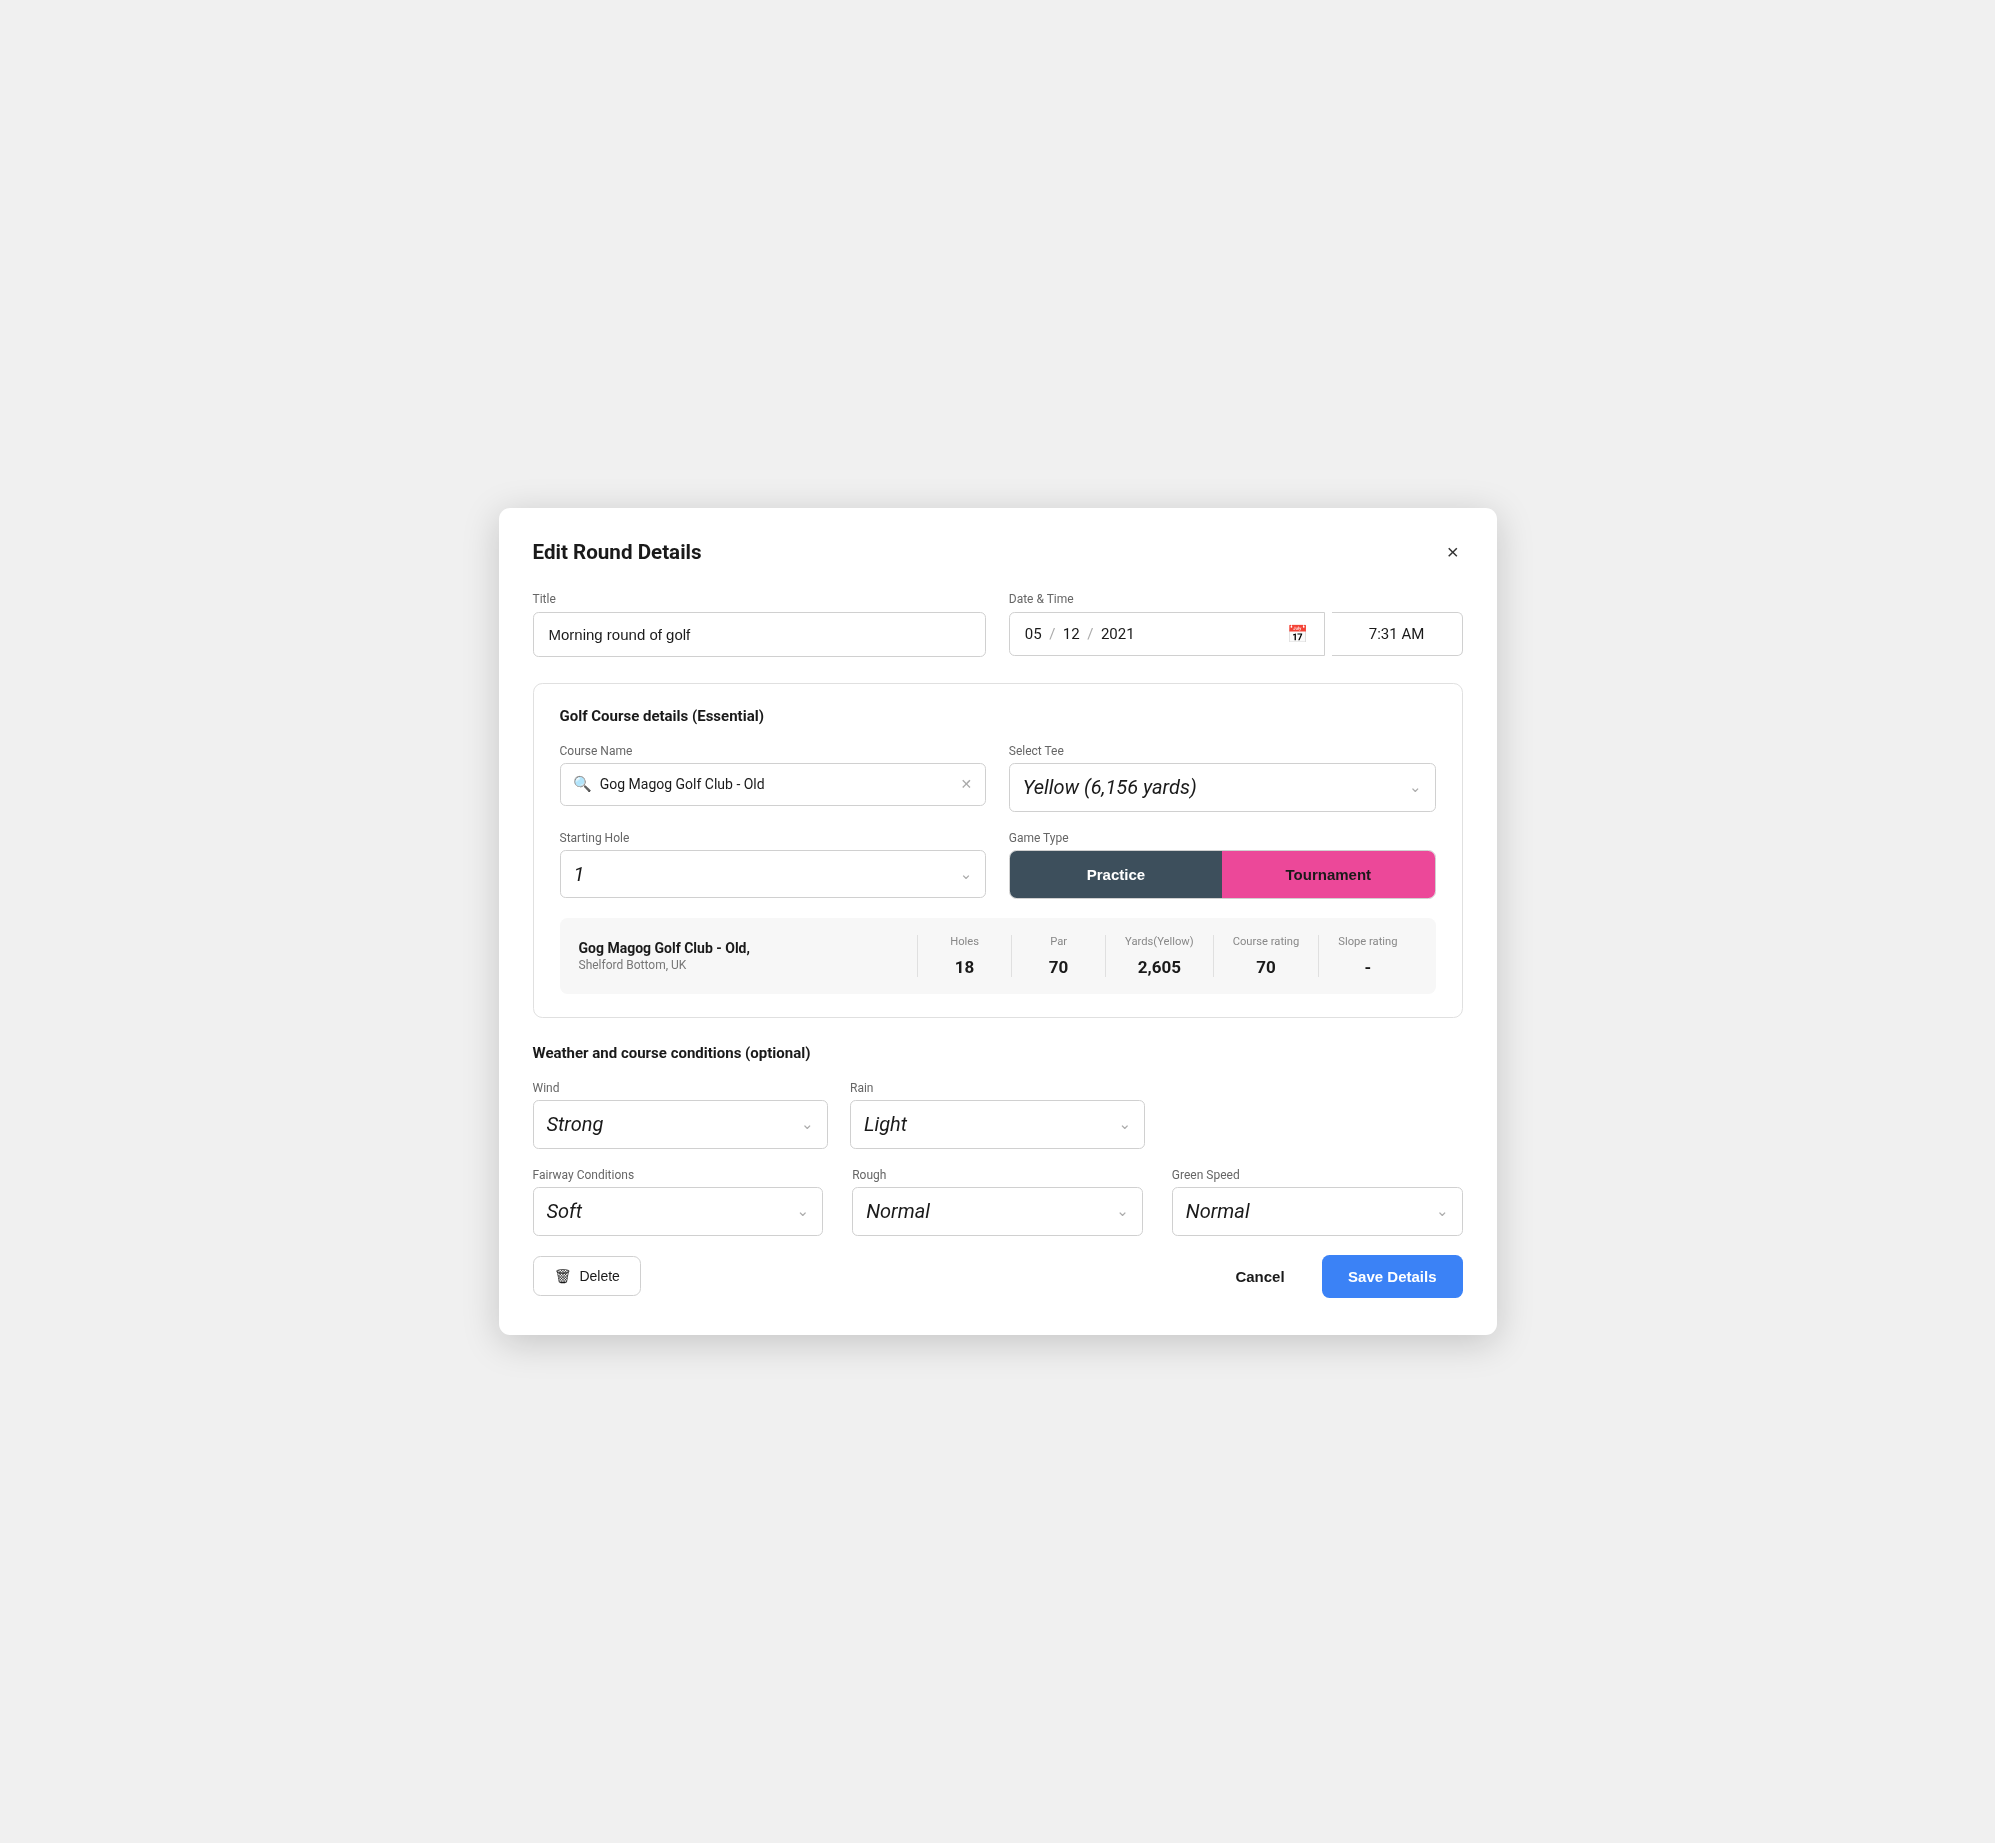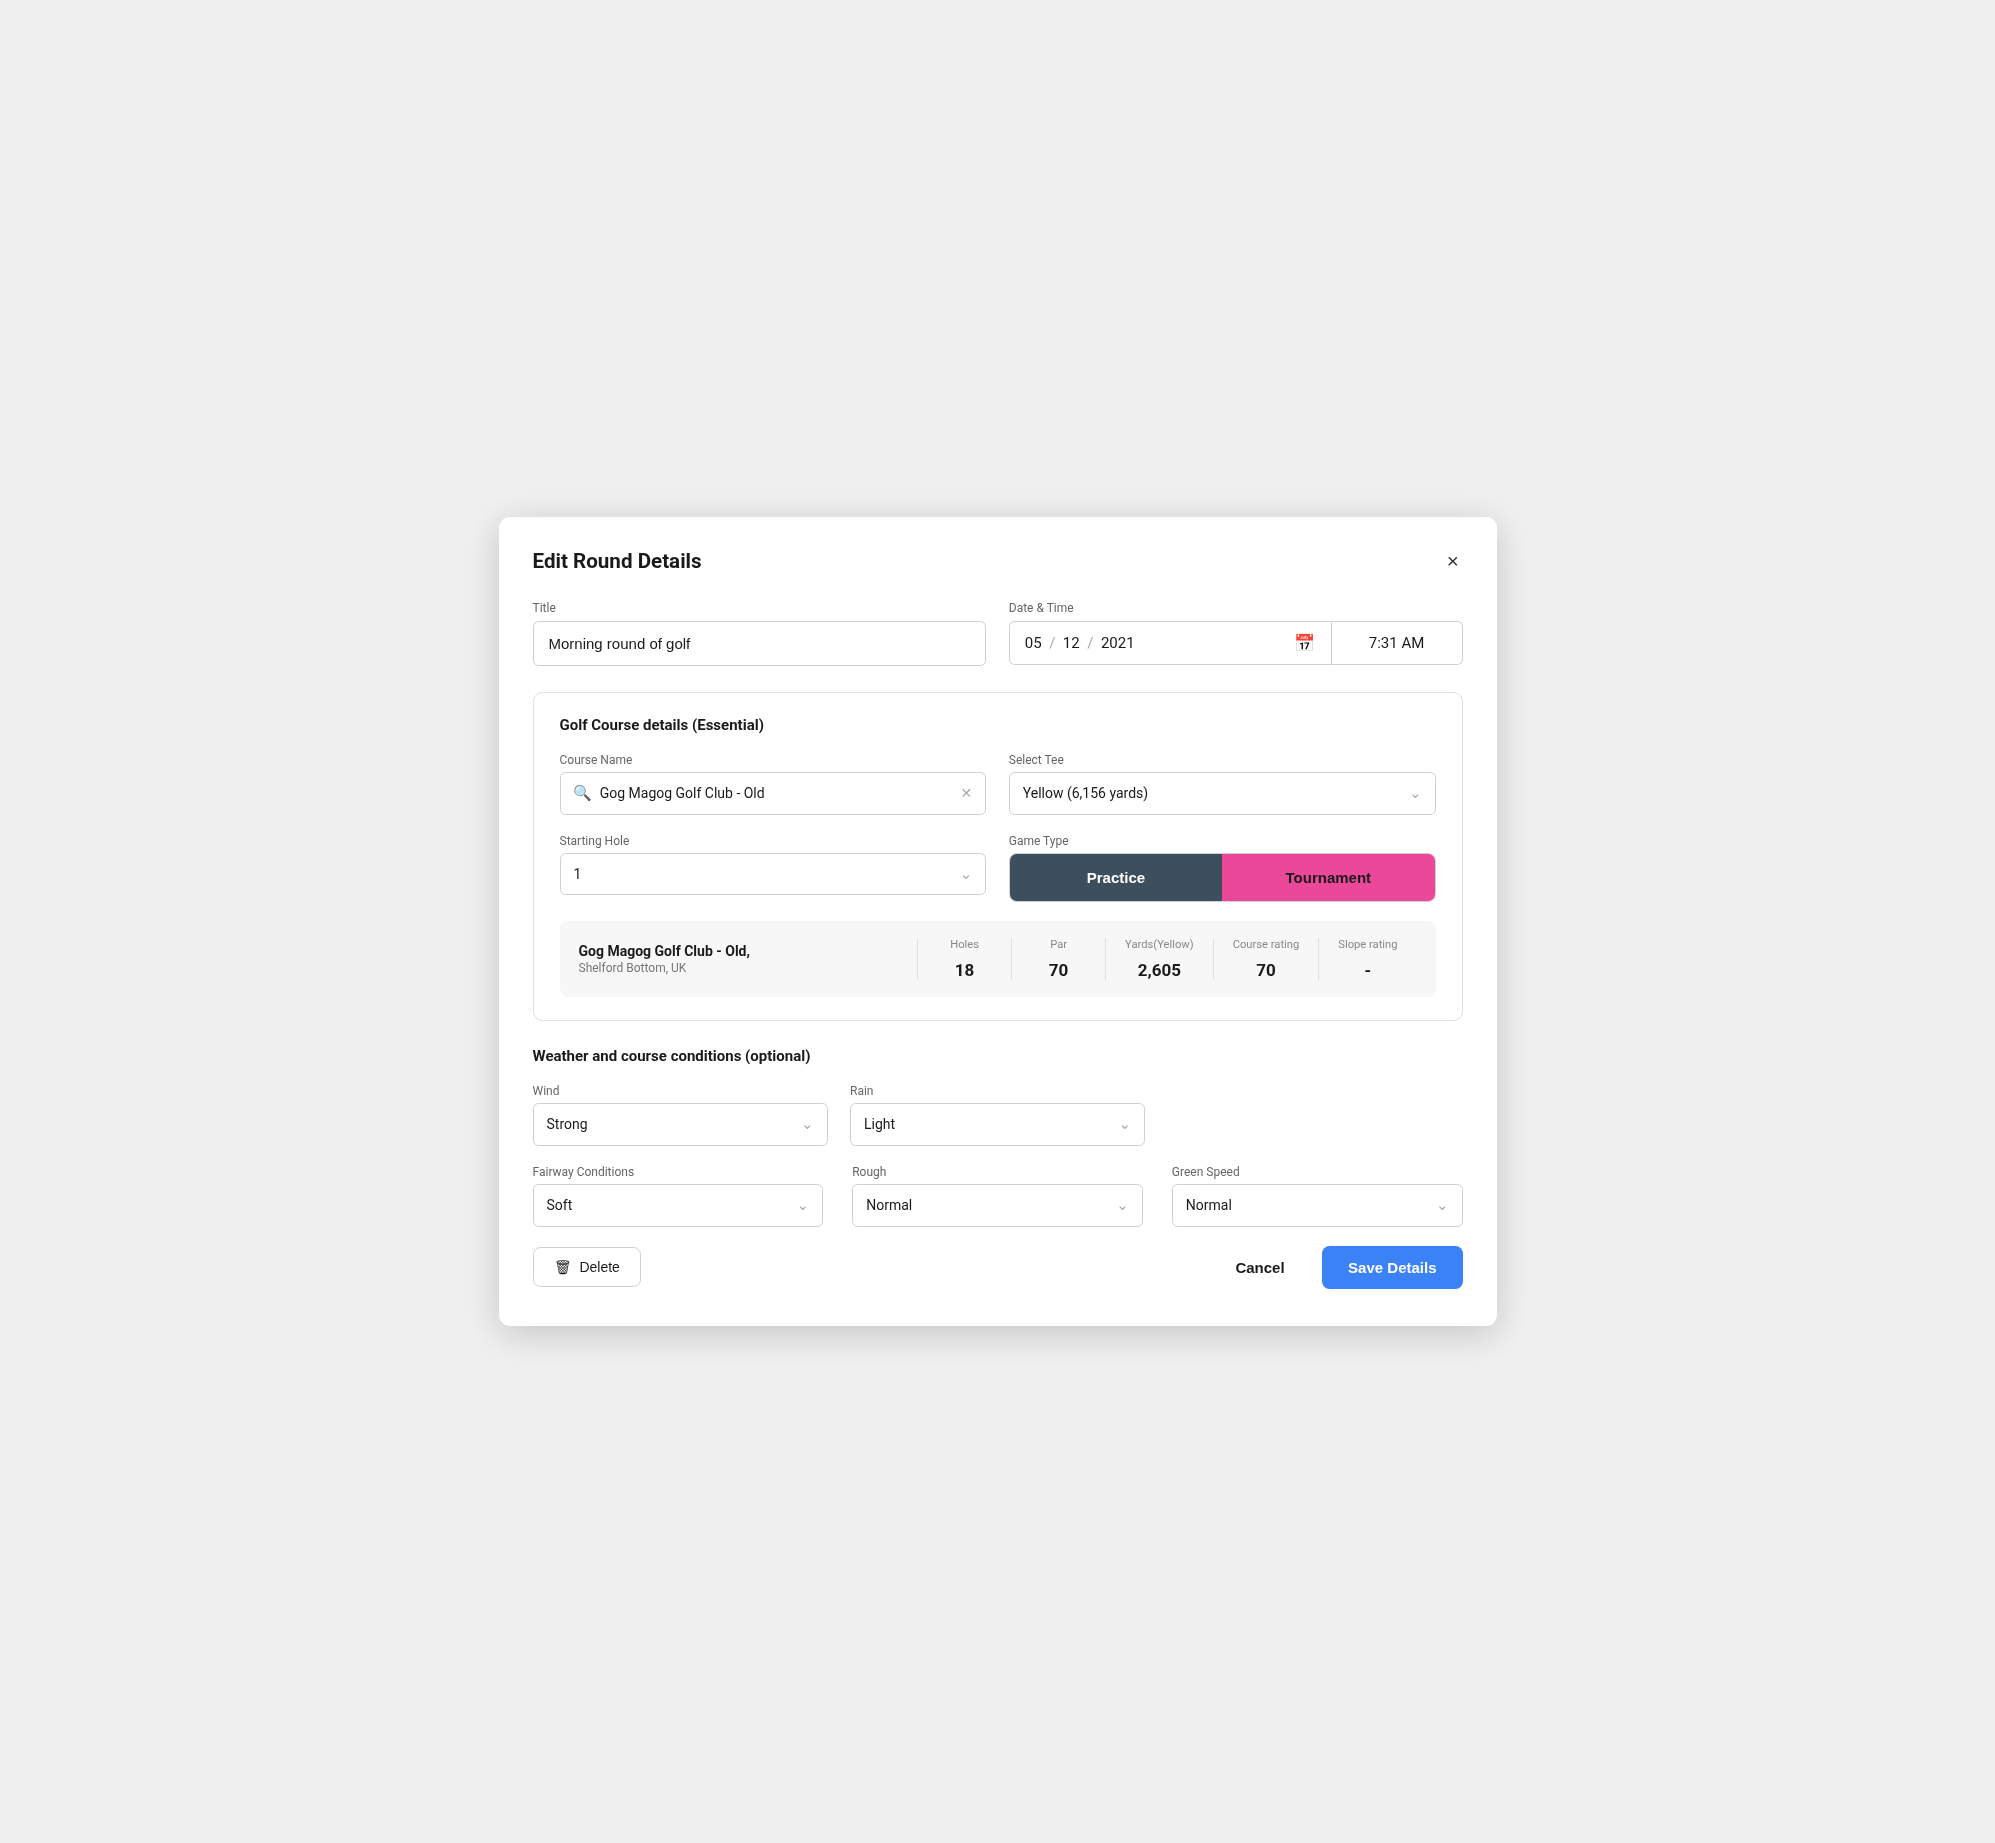--- a/index.html
+++ b/index.html
@@ -61,21 +61,21 @@
       border: 1.4px solid #d0d0d0;
       border-radius: 5.6px;
       padding: 13px 15px;
       font-size: 15px;
       color: #1a1a1a;
       outline: none;
       width: 100%;
     }
     .datetime-row {
       display: flex;
-      gap: 0;
+      gap: 7px;
     }
     .date-input-wrap {
       display: flex;
       align-items: center;
       border: 1.4px solid #d0d0d0;
       border-radius: 5.6px 0 0 5.6px;
       padding: 11.2px 15px;
       font-size: 15px;
       color: #1a1a1a;
       flex: 1;
@@ -127,21 +127,21 @@
     .clear-icon { color: #aaa; font-size: 14px; cursor: pointer; }
     .select-wrap {
       display: flex;
       align-items: center;
       border: 1.4px solid #d0d0d0;
       border-radius: 5.6px;
       padding: 11.2px 13px;
       justify-content: space-between;
       cursor: pointer;
     }
-    .select-wrap .select-value { font-size: 14px; color: #1a1a1a; }
+    .select-wrap .select-value { font-size: 20px; color: #1a1a1a; font-style: italic; }
     .chevron-down { color: #aaa; font-size: 15px; }
     
     .game-type-toggle {
       display: flex;
       border: 1.4px solid #d0d0d0;
       border-radius: 7.5px;
       overflow: hidden;
       height: 49px;
     }
     .toggle-btn {

